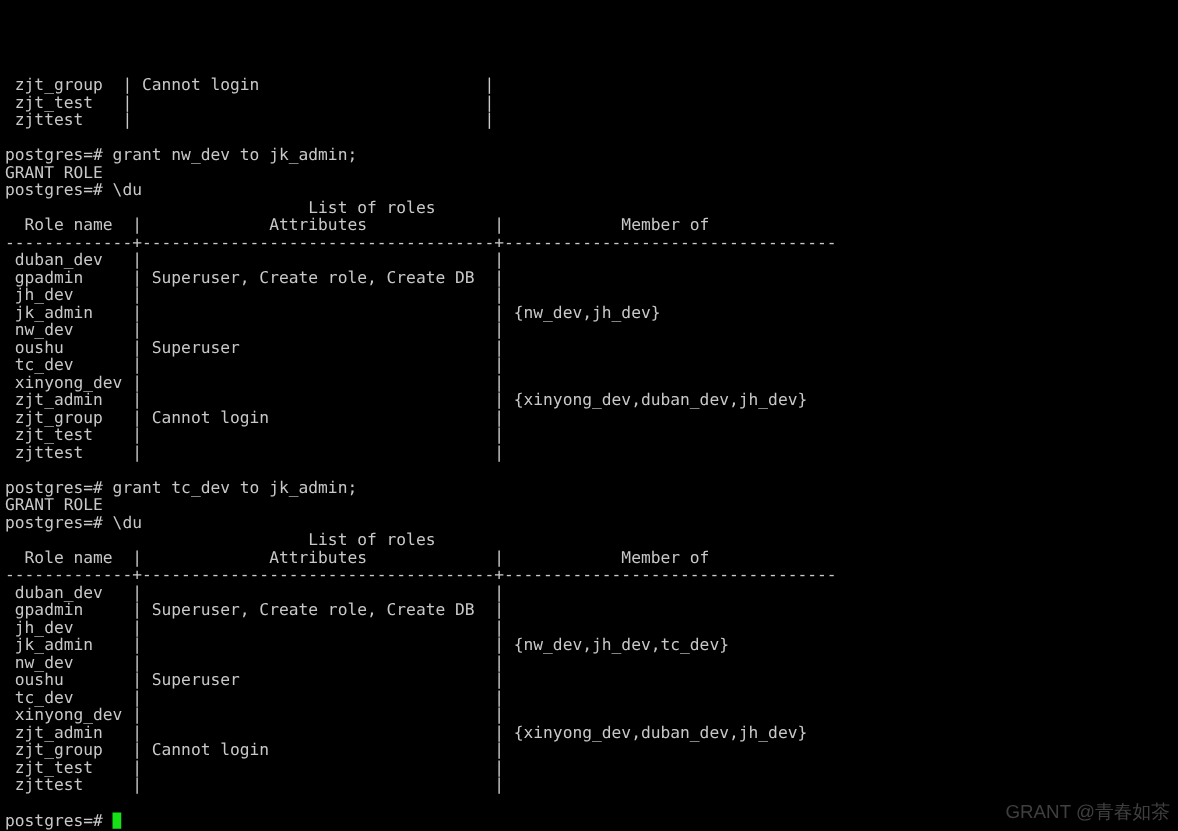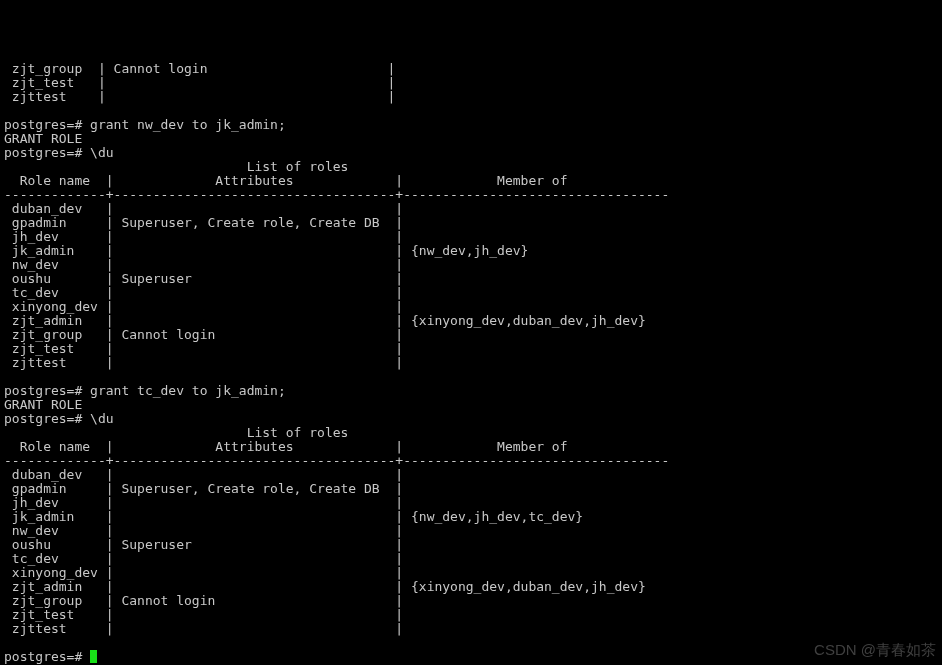--- a/index.html
+++ b/index.html
@@ -35,16 +35,16 @@
       vertical-align: -2px;
     }
   </style>
 </head>
 <body>
 
 
 
 <div id="term"><div class="line"> zjt_group  | Cannot login                       |</div><div class="line"> zjt_test   |                                    |</div><div class="line"> zjttest    |                                    |</div><div class="line"></div><div class="line">postgres=# grant nw_dev to jk_admin;</div><div class="line">GRANT ROLE</div><div class="line">postgres=# \du</div><div class="line">                               List of roles</div><div class="line">  Role name  |             Attributes             |            Member of             </div><div class="line">-------------+------------------------------------+----------------------------------</div><div class="line"> duban_dev   |                                    |</div><div class="line"> gpadmin     | Superuser, Create role, Create DB  |</div><div class="line"> jh_dev      |                                    |</div><div class="line"> jk_admin    |                                    | {nw_dev,jh_dev}</div><div class="line"> nw_dev      |                                    |</div><div class="line"> oushu       | Superuser                          |</div><div class="line"> tc_dev      |                                    |</div><div class="line"> xinyong_dev |                                    |</div><div class="line"> zjt_admin   |                                    | {xinyong_dev,duban_dev,jh_dev}</div><div class="line"> zjt_group   | Cannot login                       |</div><div class="line"> zjt_test    |                                    |</div><div class="line"> zjttest     |                                    |</div><div class="line"></div><div class="line">postgres=# grant tc_dev to jk_admin;</div><div class="line">GRANT ROLE</div><div class="line">postgres=# \du</div><div class="line">                               List of roles</div><div class="line">  Role name  |             Attributes             |            Member of             </div><div class="line">-------------+------------------------------------+----------------------------------</div><div class="line"> duban_dev   |                                    |</div><div class="line"> gpadmin     | Superuser, Create role, Create DB  |</div><div class="line"> jh_dev      |                                    |</div><div class="line"> jk_admin    |                                    | {nw_dev,jh_dev,tc_dev}</div><div class="line"> nw_dev      |                                    |</div><div class="line"> oushu       | Superuser                          |</div><div class="line"> tc_dev      |                                    |</div><div class="line"> xinyong_dev |                                    |</div><div class="line"> zjt_admin   |                                    | {xinyong_dev,duban_dev,jh_dev}</div><div class="line"> zjt_group   | Cannot login                       |</div><div class="line"> zjt_test    |                                    |</div><div class="line"> zjttest     |                                    |</div><div class="line"></div><div class="line">postgres=# <span class="cursor"></span></div></div>
 
-<div class="watermark">CSDN @青春如茶</div>
+<div class="watermark">GRANT @青春如茶</div>
 
 
 
 
 </body></html>

